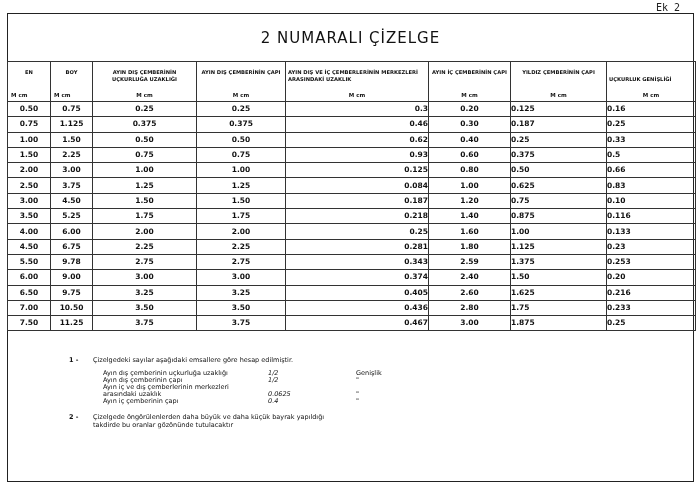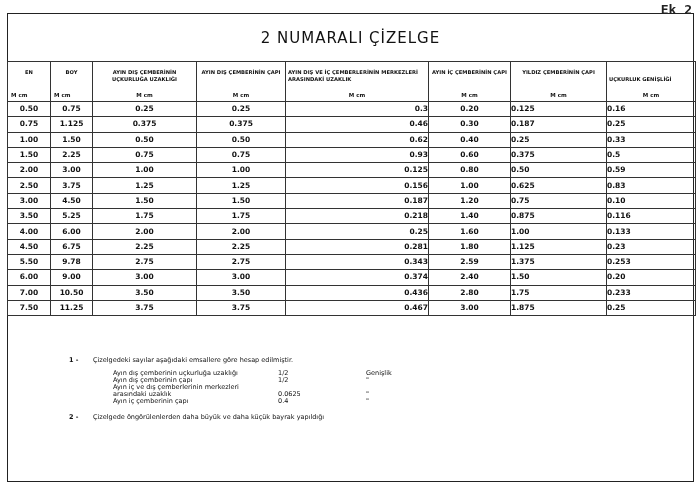--- a/index.html
+++ b/index.html
@@ -1,18 +1,18 @@
 <!DOCTYPE html>
 <html><head>
   <meta charset="utf-8">
   <style>
     html, body { margin: 0; padding: 0; background: #ffffff; }
     body { width: 700px; height: 488px; position: relative; overflow: hidden;
            font-family: "DejaVu Sans", sans-serif; color: #111; }
-    .annex { position: absolute; right: 8px; top: 2px; font-size: 13px; font-family: "DejaVu Sans Mono", monospace; color: #222; font-weight: bold; }
+    .annex { position: absolute; right: 20px; top: 2px; font-size: 10px; font-family: "DejaVu Sans Mono", monospace; color: #222; }
     .frame { position: absolute; left: 7px; top: 13px; width: 687px; height: 469px;
              border: 1.5px solid #222; box-sizing: border-box; }
     .title-box { position: absolute; left: 0; top: 0; width: 100%; height: 48px;
                  border-bottom: 1.5px solid #222; box-sizing: border-box;
                  display: flex; align-items: center; justify-content: center; }
     .title { font-size: 15px; letter-spacing: 1px; font-family: "DejaVu Sans", sans-serif; color: #111; }
     table.grid { position: absolute; left: -1px; top: 47px; border-collapse: collapse;
                  table-layout: fixed; width: 688px; padding-left: 48px; }
     table.grid th, table.grid td { border: 1px solid #333; padding: 0; box-sizing: border-box; }
     table.grid th { height: 40px; font-size: 5.2px; font-weight: bold; vertical-align: top;
@@ -23,24 +23,24 @@
     th .unit.left { text-align: left; padding-left: 3px; }
     table.grid td { height: 15.3px; font-size: 7.5px; font-weight: bold; line-height: 14px; }
     td.c { text-align: center; }
     td.l { text-align: left; padding-left: 10px; }
     td.l2 { text-align: right; padding-left: 20px; }
     .notes { position: absolute; left: 85px; top: 342px; font-family: "DejaVu Sans", sans-serif;
              font-size: 6.5px; color: #111; }
     .note { position: relative; }
     .note-num { position: absolute; left: -24px; top: 0; font-weight: bold; }
     .note-text { line-height: 8px; }
-    .rows { margin-top: 6px; margin-left: 20px; }
+    .rows { margin-top: 6px; margin-left: 10px; }
     .frow { display: flex; line-height: 7px; }
     .frow .lbl { width: 165px; }
-    .frow .val { width: 60px; }
+    .frow .val { width: 60px; font-style: italic; }
     .frow .ext { width: 60px; padding-left: 28px; }
   </style>
 </head>
 <body>
 
 <div class="annex">Ek 2</div>
 
 <div class="frame">
   <div class="title-box">
     <span class="title">2 NUMARALI ÇİZELGE</span>
@@ -135,28 +135,28 @@
           <td class="l">0.5</td>
         </tr>
         <tr>
           <td class="c">2.00</td>
           <td class="c">3.00</td>
           <td class="c">1.00</td>
           <td class="c">1.00</td>
           <td class="l2">0.125</td>
           <td class="c">0.80</td>
           <td class="l">0.50</td>
-          <td class="l">0.59</td>
+          <td class="l">0.66</td>
         </tr>
         <tr>
           <td class="c">2.50</td>
           <td class="c">3.75</td>
           <td class="c">1.25</td>
           <td class="c">1.25</td>
-          <td class="l2">0.156</td>
+          <td class="l2">0.084</td>
           <td class="c">1.00</td>
           <td class="l">0.625</td>
           <td class="l">0.83</td>
         </tr>
         <tr>
           <td class="c">3.00</td>
           <td class="c">4.50</td>
           <td class="c">1.50</td>
           <td class="c">1.50</td>
           <td class="l2">0.187</td>
@@ -208,20 +208,30 @@
           <td class="c">6.00</td>
           <td class="c">9.00</td>
           <td class="c">3.00</td>
           <td class="c">3.00</td>
           <td class="l2">0.374</td>
           <td class="c">2.40</td>
           <td class="l">1.50</td>
           <td class="l">0.20</td>
         </tr>
         <tr>
+          <td class="c">6.50</td>
+          <td class="c">9.75</td>
+          <td class="c">3.25</td>
+          <td class="c">3.25</td>
+          <td class="l2">0.405</td>
+          <td class="c">2.60</td>
+          <td class="l">1.625</td>
+          <td class="l">0.216</td>
+        </tr>
+        <tr>
           <td class="c">7.00</td>
           <td class="c">10.50</td>
           <td class="c">3.50</td>
           <td class="c">3.50</td>
           <td class="l2">0.436</td>
           <td class="c">2.80</td>
           <td class="l">1.75</td>
           <td class="l">0.233</td>
         </tr>
         <tr>
@@ -265,15 +275,16 @@
         <div class="frow">
           <span class="lbl">Ayın iç çemberinin çapı</span>
           <span class="val">0.4</span>
           <span class="ext">"</span>
         </div>
       </div>
     </div>
     <div class="note" style="margin-top:8px">
       <span class="note-num">2 -</span>
       <div class="note-text">Çizelgede öngörülenlerden daha büyük ve daha küçük bayrak yapıldığı</div>
+      <div class="note-text">takdirde bu oranlar gözönünde tutulacaktır</div>
     </div>
   </div>
 </div>
 
 </body></html>

